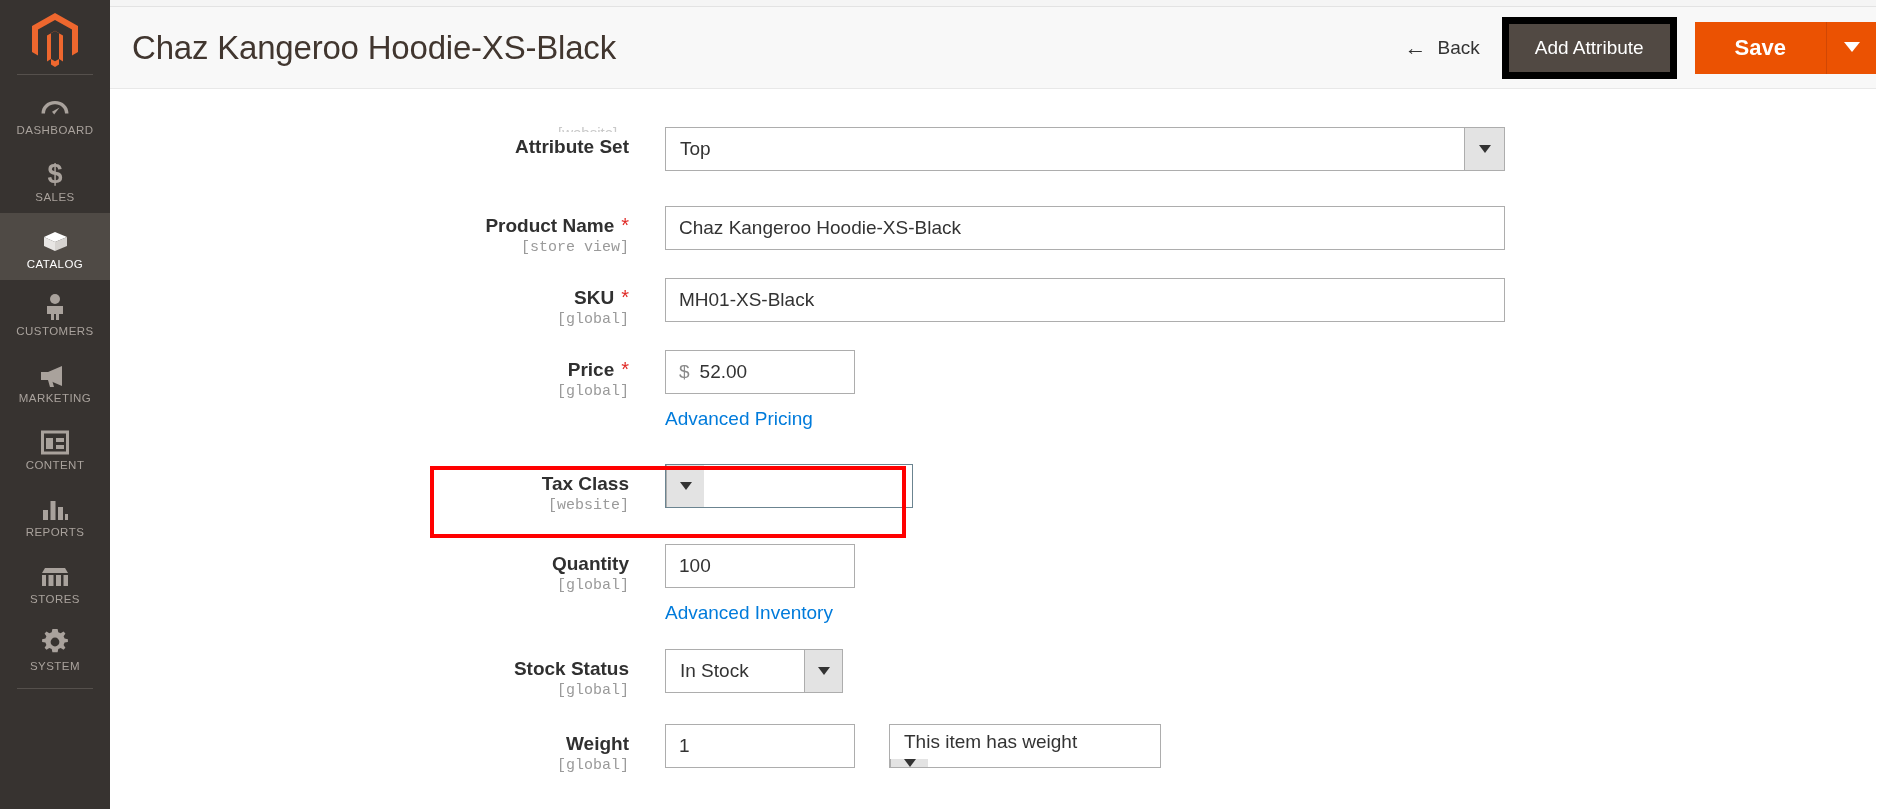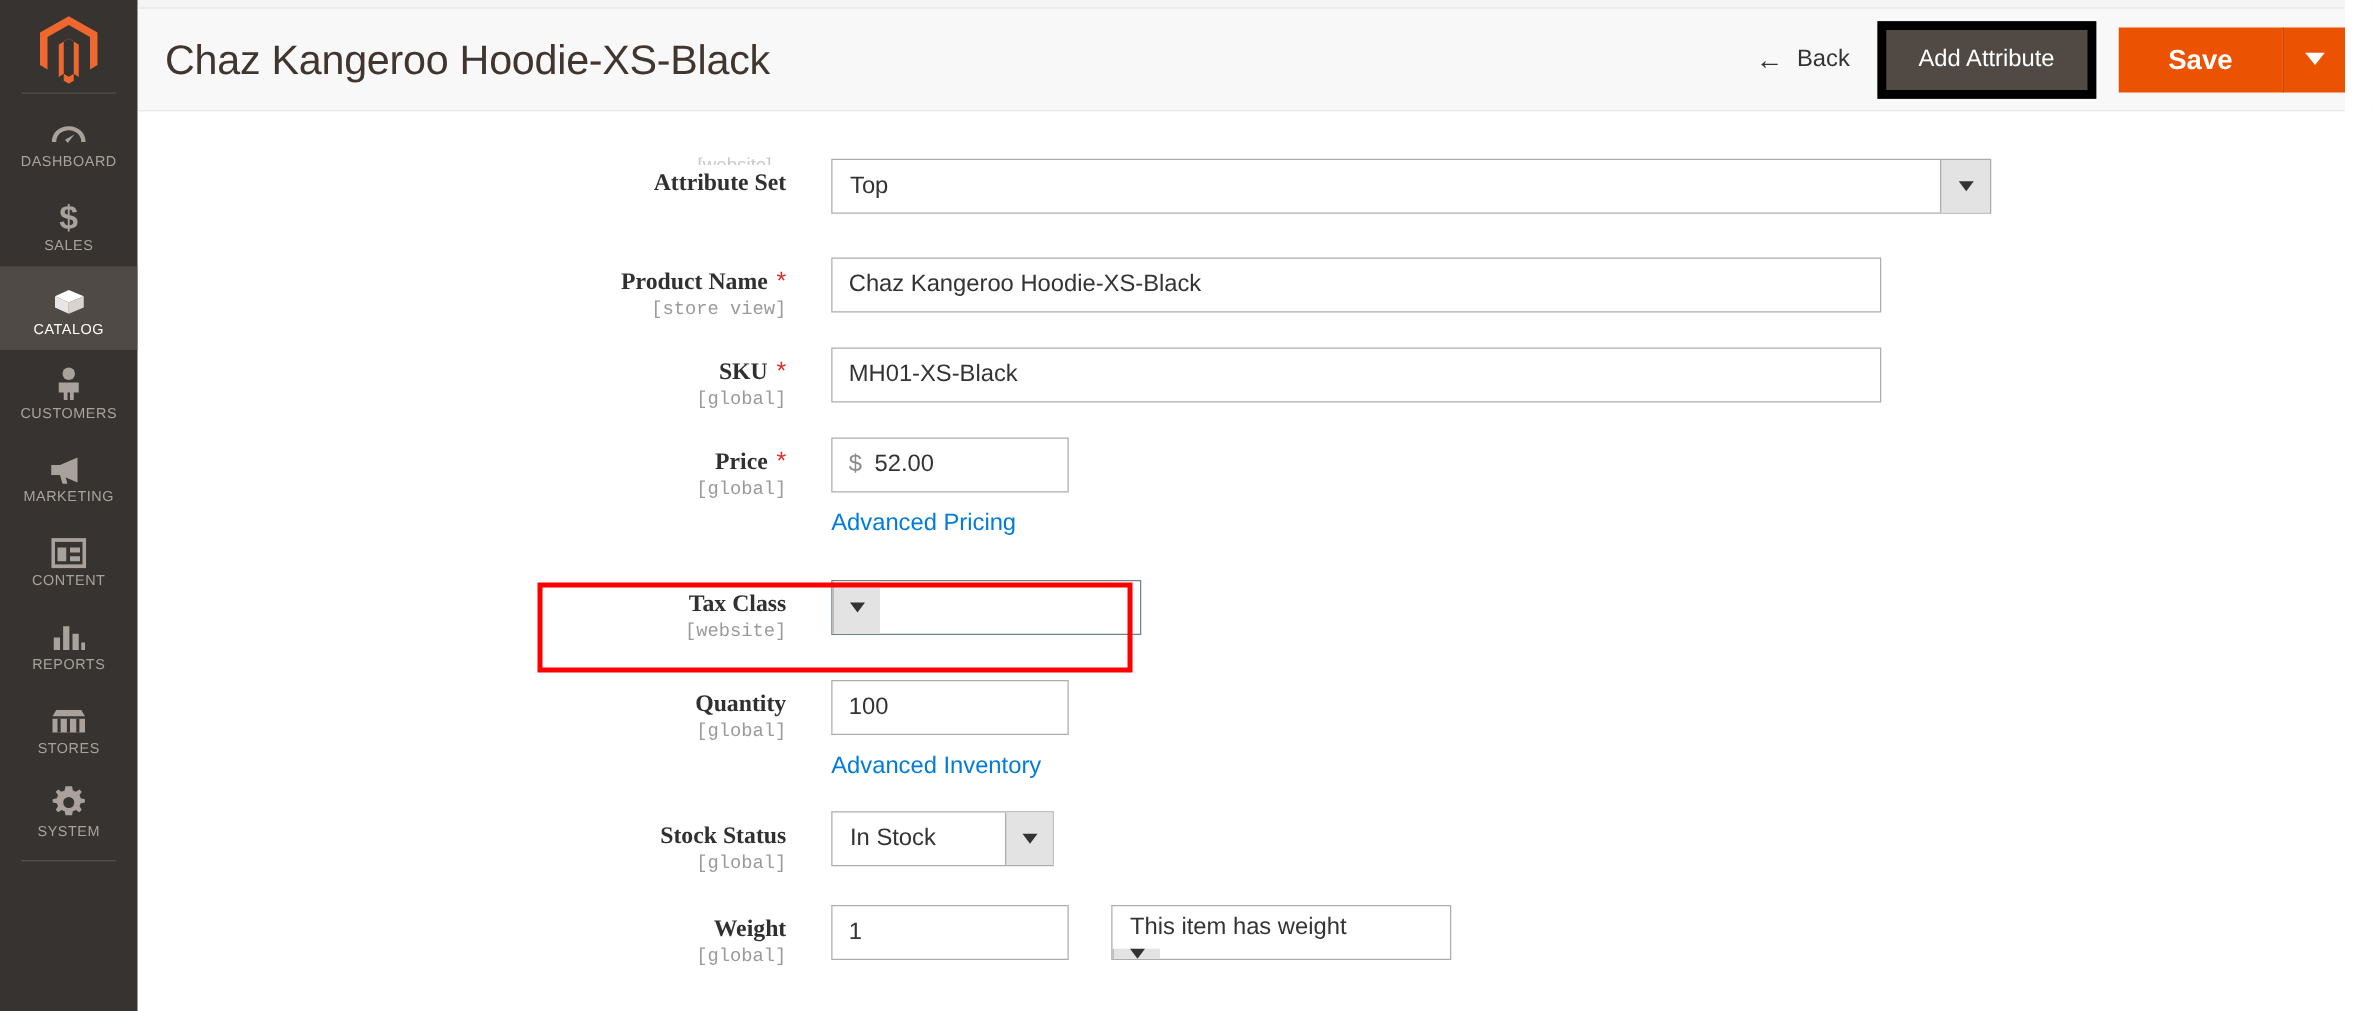--- a/index.html
+++ b/index.html
@@ -176,21 +176,21 @@
   }
   .field-label-line {
     display: flex;
     align-items: baseline;
     gap: 7px;
   }
   .field-label {
     font-size: 19px;
     font-weight: bold;
     color: #303030;
-    font-family: Liberation Serif, serif;
+    font-family: Liberation Sans, sans-serif;
     white-space: nowrap;
   }
   .req-star { color: #e02b27; font-size: 20px; line-height: 1; }
   .field-scope {
     font-size: 15px;
     color: #9a9a9a;
     margin-top: 2px;
     font-family: Liberation Mono, monospace;
   }
   .field-control-col {
@@ -241,21 +241,21 @@
     align-items: center;
     justify-content: center;
   }
   .caret-down {
     width: 0; height: 0;
     border-left: 6px solid transparent;
     border-right: 6px solid transparent;
     border-top: 8px solid #333333;
   }
 
-  .sel-attrset { width: 928px; }
+  .sel-attrset { width: 840px; }
   .sel-attrset .sel-arrow { width: 40px; }
   .sel-tax { width: 248px; border-color: #6b8490; }
   .sel-stock { width: 178px; }
   .sel-weight { width: 272px; flex-direction: column; }
 
   .adv-link {
     display: inline-block;
     font-size: 19px;
     color: #007bdb;
     text-decoration: none;

